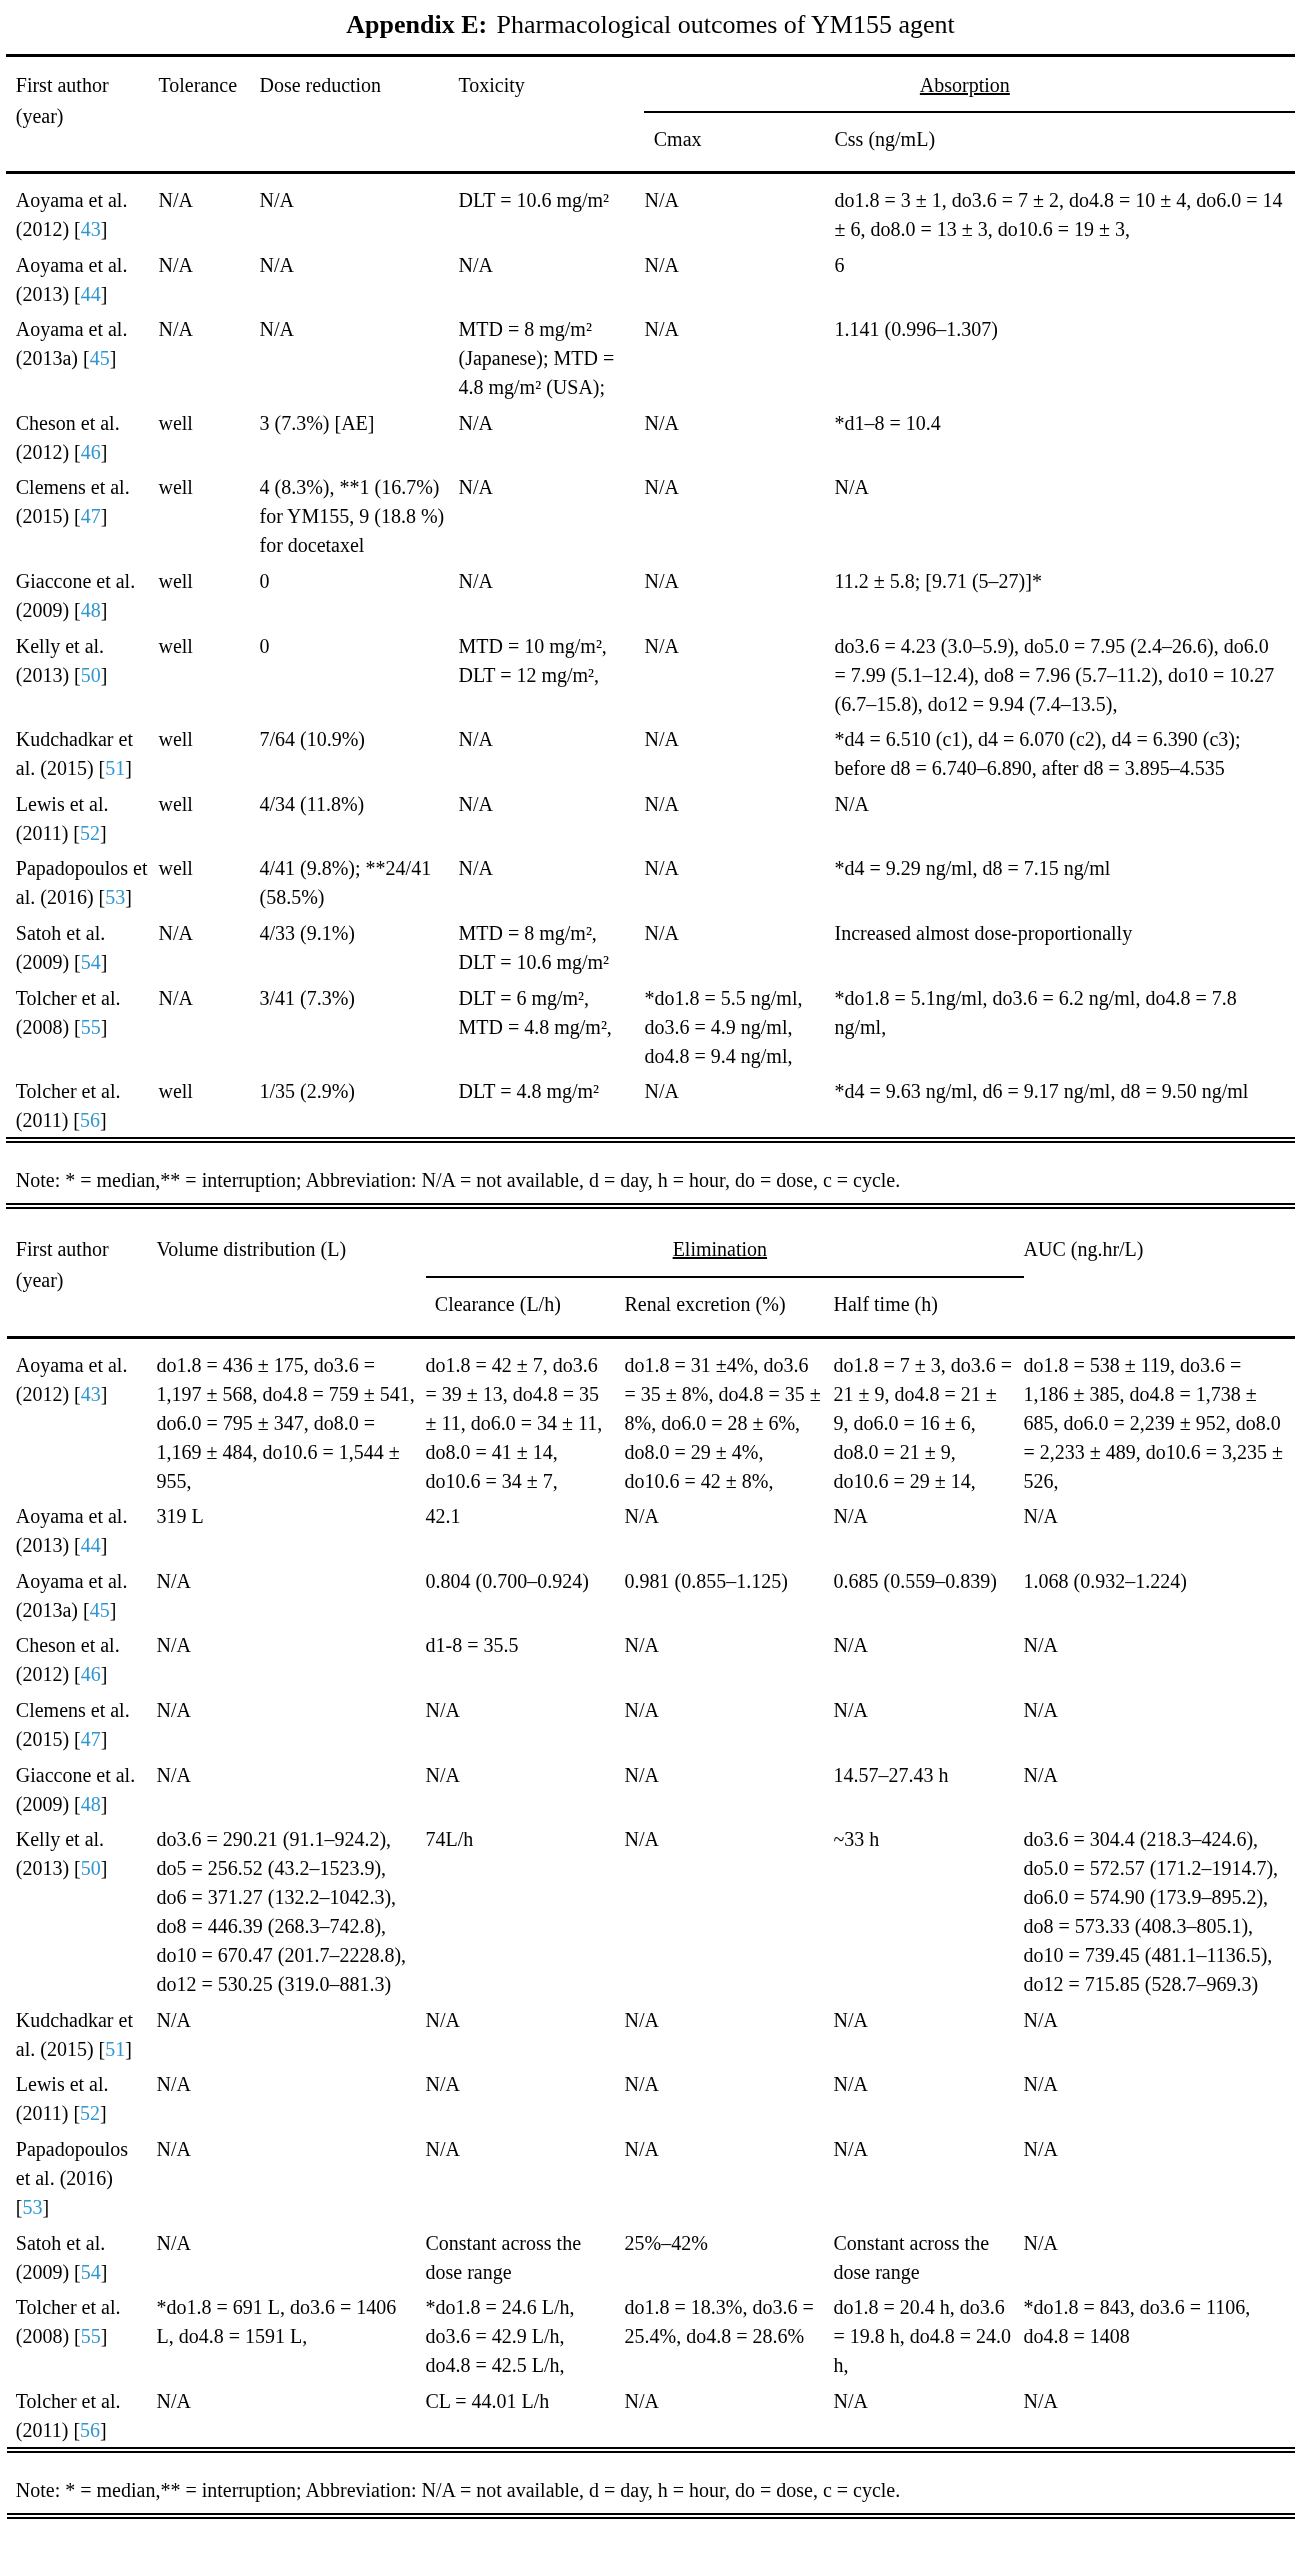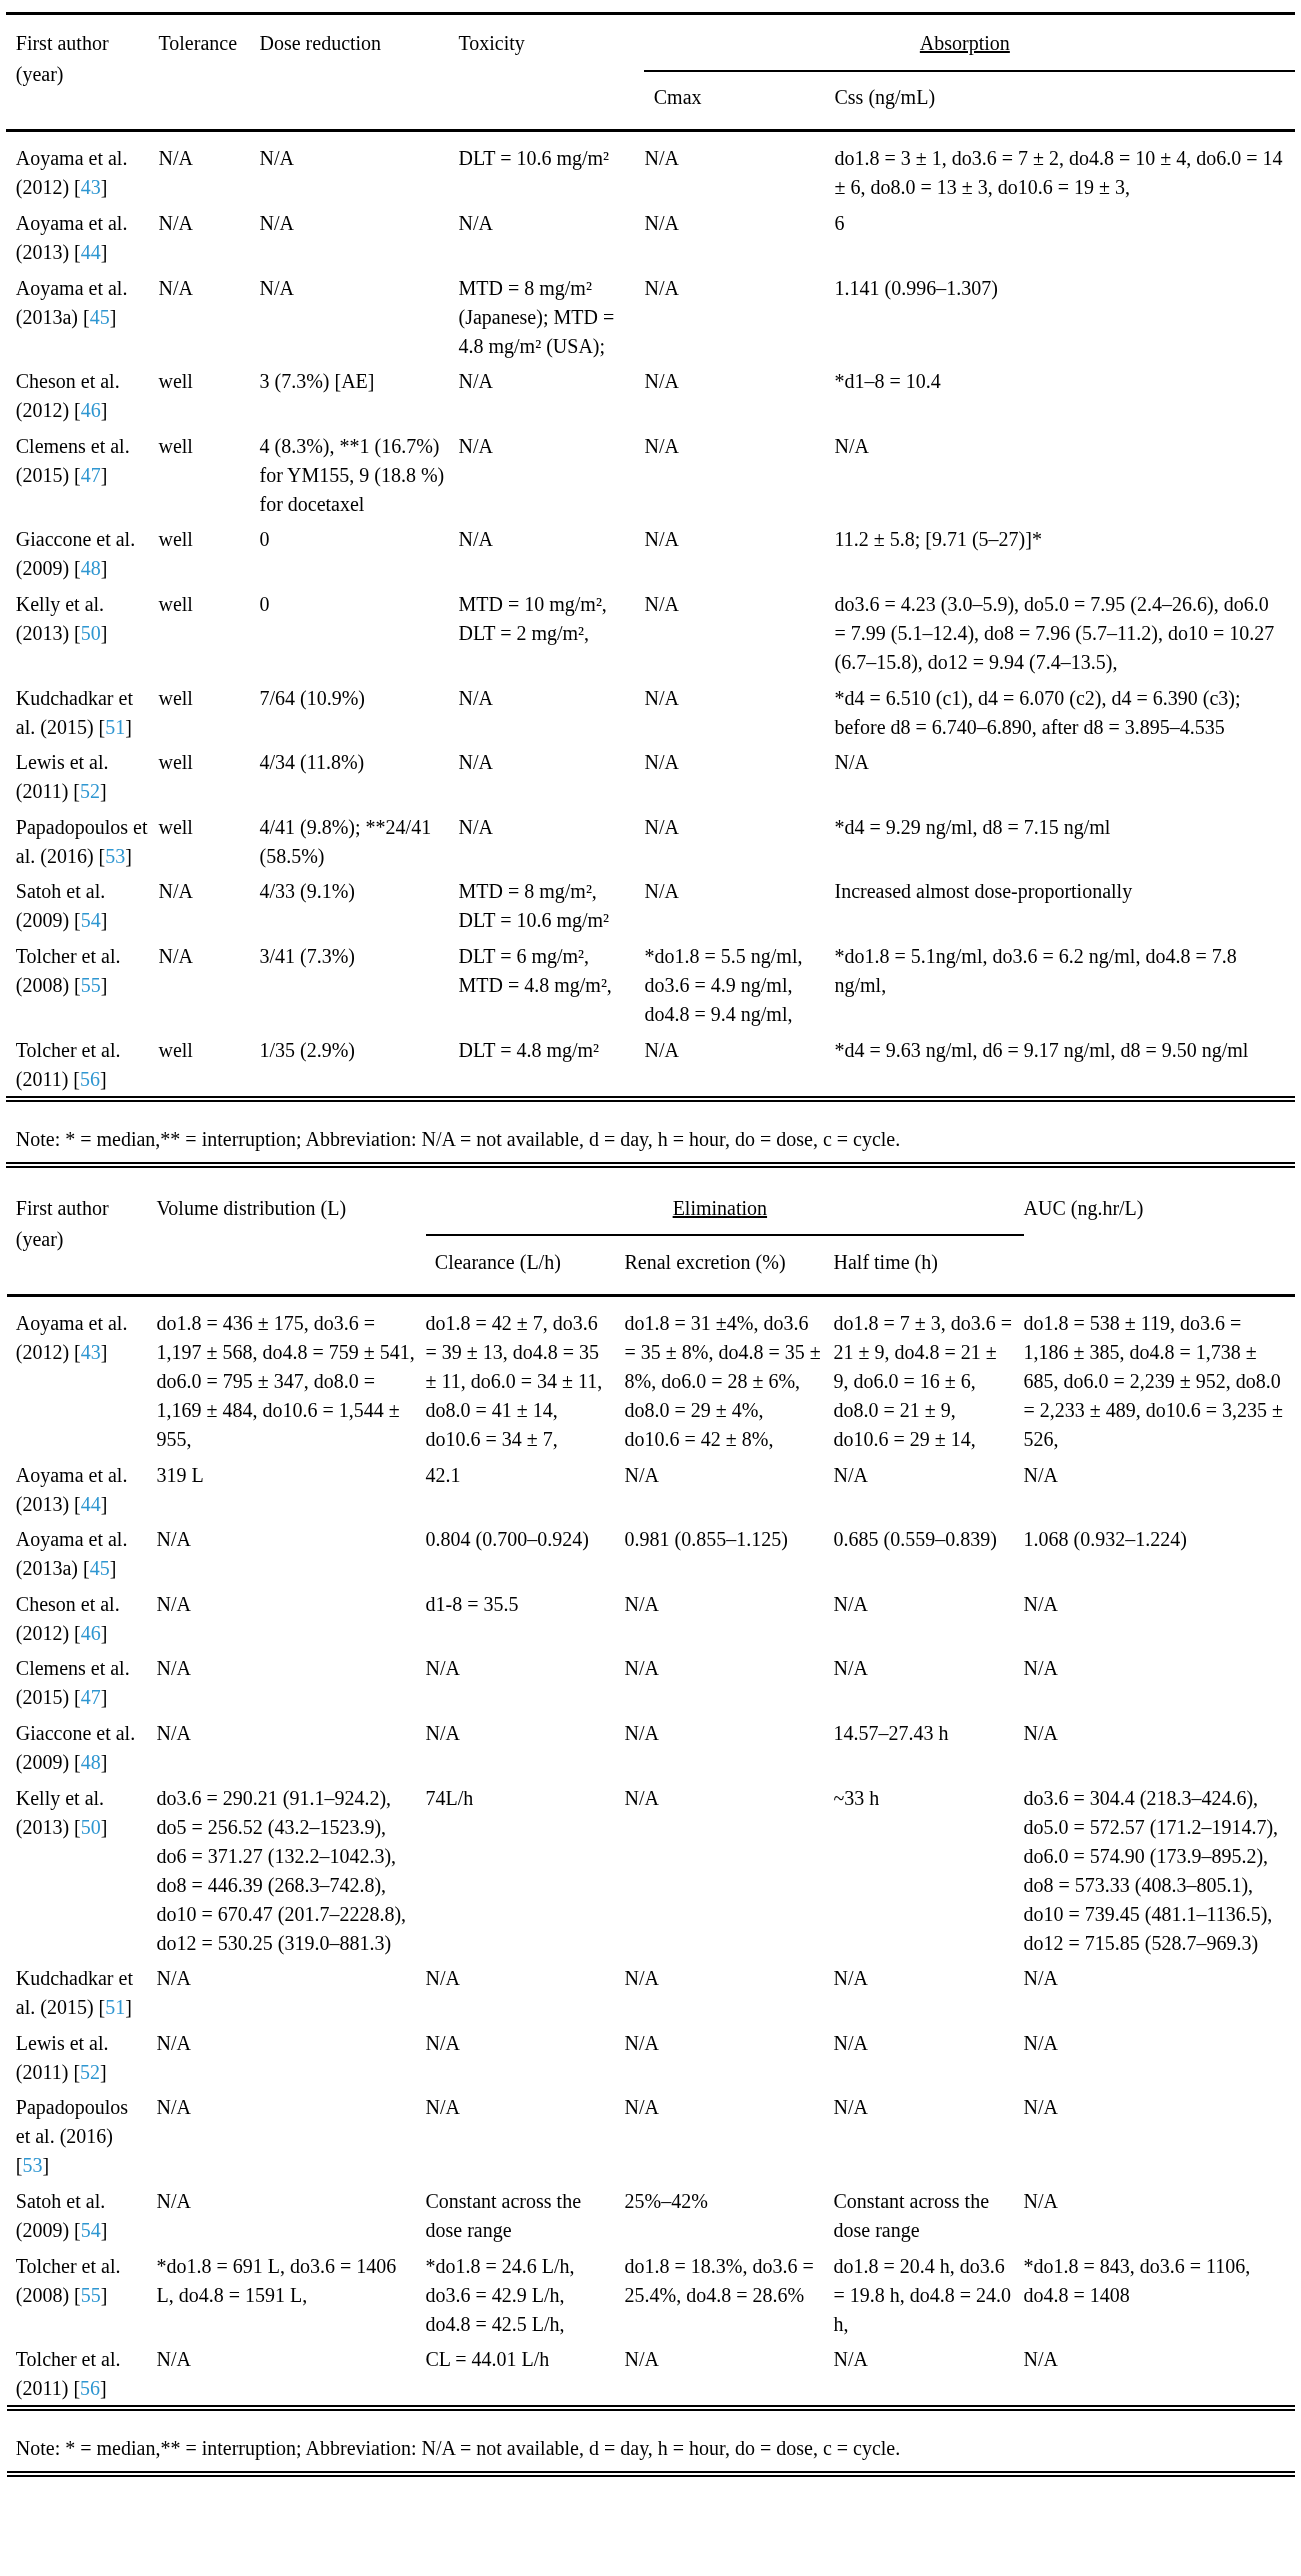--- a/index.html
+++ b/index.html
@@ -66,20 +66,21 @@
     line-height: 26.6px;
   }
 
   .ref { color: var(--link); }
 </style>
 </head>
 <body>
 
 <main>
 
+  <h1 class="page-title"><span class="title-prefix">Appendix E:</span><span>Pharmacological outcomes of YM155 agent</span></h1>
 
   <table class="pharma t1">
     <colgroup>
       <col style="width:152px">
         <col style="width:101px">
         <col style="width:199px">
       <col style="width:186px">
         <col style="width:190px">
         <col style="width:460px">
     </colgroup>
@@ -142,21 +143,21 @@
           <td>well</td>
           <td>0</td>
           <td>N/A</td>
           <td>N/A</td>
           <td>11.2 ± 5.8; [9.71 (5–27)]*</td>
         </tr>
         <tr>
           <td>Kelly et al. (2013) [<span class="ref">50</span>]</td>
           <td>well</td>
           <td>0</td>
-          <td>MTD = 10 mg/m², DLT = 2 mg/m²,</td>
+          <td>MTD = 10 mg/m², DLT = 12 mg/m²,</td>
           <td>N/A</td>
           <td>do3.6 = 4.23 (3.0–5.9), do5.0 = 7.95 (2.4–26.6), do6.0 = 7.99 (5.1–12.4), do8 = 7.96 (5.7–11.2), do10 = 10.27 (6.7–15.8), do12 = 9.94 (7.4–13.5),</td>
         </tr>
         <tr>
           <td>Kudchadkar et al. (2015) [<span class="ref">51</span>]</td>
           <td>well</td>
           <td>7/64 (10.9%)</td>
           <td>N/A</td>
           <td>N/A</td>
           <td>*d4 = 6.510 (c1), d4 = 6.070 (c2), d4 = 6.390 (c3); before d8 = 6.740–6.890, after d8 = 3.895–4.535</td>

